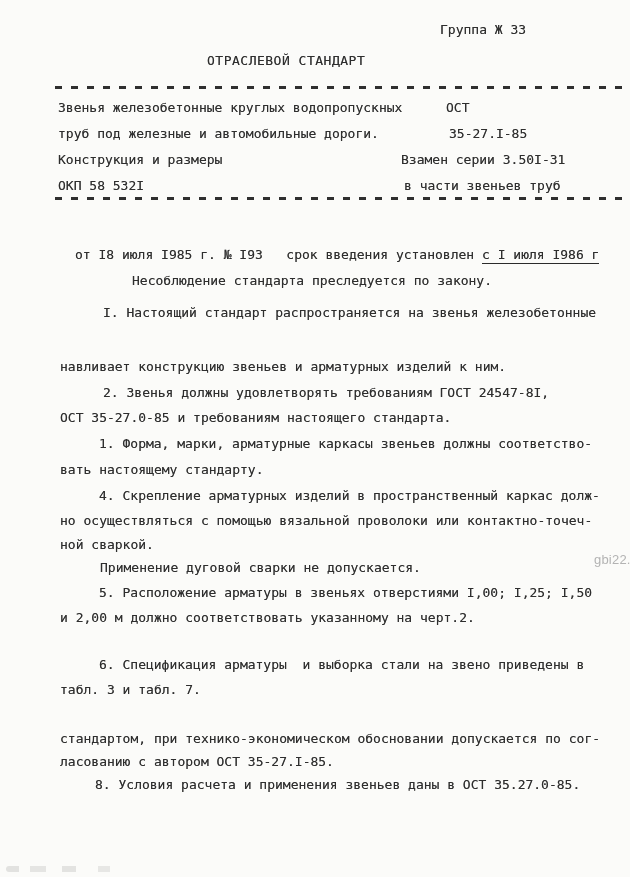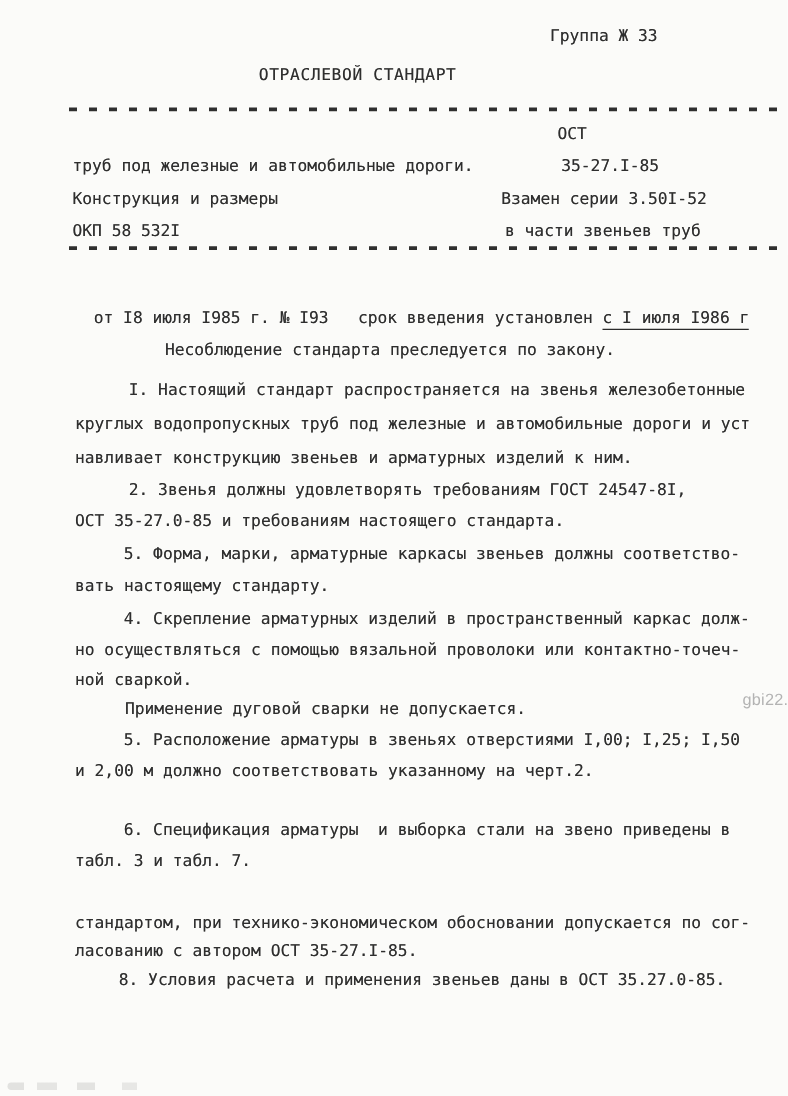--- a/index.html
+++ b/index.html
@@ -52,39 +52,39 @@
 <body>
 
 <div class="page">
 
   <div class="ln" style="left:440px;top:21px">Группа Ж 33</div>
 
   <div class="ln title" style="left:207px;top:52px">ОТРАСЛЕВОЙ СТАНДАРТ</div>
 
   <div class="dash thin" style="left:55px;top:86px"></div>
 
+  <div class="ln" style="left:58px;top:99px">Звенья железобетонные круглых водопропускных</div>
   <div class="ln" style="left:446px;top:99px">ОСТ</div>
   <div class="ln" style="left:58px;top:125px">труб под железные и автомобильные дороги.</div>
   <div class="ln" style="left:449px;top:125px">35-27.I-85</div>
   <div class="ln" style="left:58px;top:151px">Конструкция и размеры</div>
-  <div class="ln" style="left:401px;top:151px">Взамен серии 3.50I-52</div>
+  <div class="ln" style="left:401px;top:151px">Взамен серии 3.50I-31</div>
   <div class="ln" style="left:58px;top:177px">ОКП 58 532I</div>
   <div class="ln" style="left:404px;top:177px">в части звеньев труб</div>
 
   <div class="dash" style="left:55px;top:197px"></div>
 
   <div class="ln" style="left:75px;top:246px"><span>от I8 июля I985 г. № I93   срок введения установлен </span><span class="uline">с I июля I986 г</span></div>
   <div class="ln" style="left:132px;top:272px">Несоблюдение стандарта преследуется по закону.</div>
 
   <div class="ln" style="left:103px;top:304px">I. Настоящий стандарт распространяется на звенья железобетонные</div>
-  <div class="ln" style="left:60px;top:331px">круглых водопропускных труб под железные и автомобильные дороги и уст</div>
   <div class="ln" style="left:60px;top:358px">навливает конструкцию звеньев и арматурных изделий к ним.</div>
   <div class="ln" style="left:103px;top:384px">2. Звенья должны удовлетворять требованиям ГОСТ 24547-8I,</div>
   <div class="ln" style="left:60px;top:409px">ОСТ 35-27.0-85 и требованиям настоящего стандарта.</div>
-  <div class="ln" style="left:99px;top:435px">5. Форма, марки, арматурные каркасы звеньев должны соответство-</div>
+  <div class="ln" style="left:99px;top:435px">1. Форма, марки, арматурные каркасы звеньев должны соответство-</div>
   <div class="ln" style="left:60px;top:461px">вать настоящему стандарту.</div>
   <div class="ln" style="left:99px;top:487px">4. Скрепление арматурных изделий в пространственный каркас долж-</div>
   <div class="ln" style="left:60px;top:512px">но осуществляться с помощью вязальной проволоки или контактно-точеч-</div>
   <div class="ln" style="left:60px;top:536px">ной сваркой.</div>
   <div class="ln" style="left:100px;top:559px">Применение дуговой сварки не допускается.</div>
   <div class="ln" style="left:99px;top:584px">5. Расположение арматуры в звеньях отверстиями I,00; I,25; I,50</div>
   <div class="ln" style="left:60px;top:609px">и 2,00 м должно соответствовать указанному на черт.2.</div>
   <div class="ln" style="left:99px;top:656px">6. Спецификация арматуры  и выборка стали на звено приведены в</div>
   <div class="ln" style="left:60px;top:681px">табл. 3 и табл. 7.</div>
   <div class="ln" style="left:60px;top:730px">стандартом, при технико-экономическом обосновании допускается по сог-</div>

